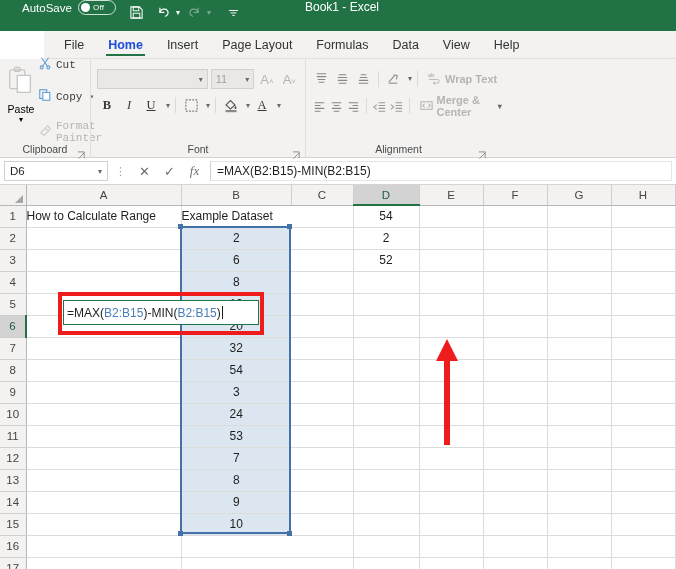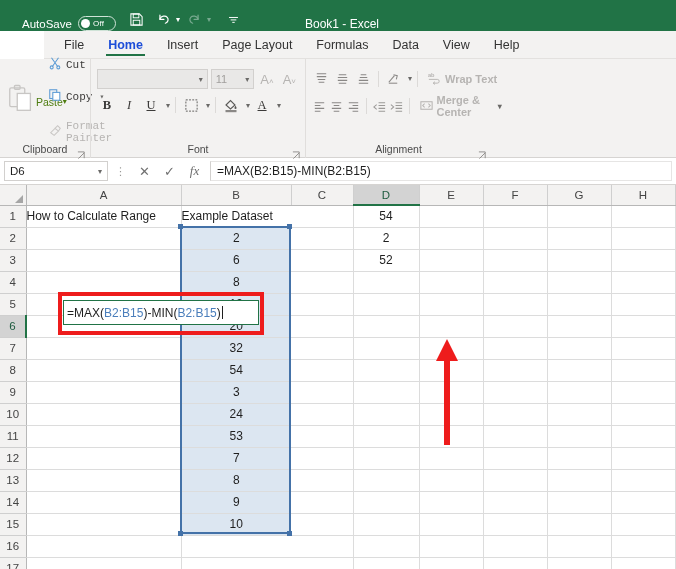--- a/index.html
+++ b/index.html
@@ -7,21 +7,21 @@
     width: 676px; height: 569px;
     font-family: "Liberation Sans", sans-serif;
     background: #ffffff;
     overflow: hidden;
   }
   #app { position: relative; width: 676px; height: 569px; }
 
   
   .titlebar {
     height: 31px; background: #217346; color: #ffffff;
-    display: flex; align-items: flex-end; position: relative;
+    display: flex; align-items: flex-start; position: relative;
   }
   .autosave-wrap { display: flex; align-items: center; gap: 6px; margin-left: 22px; }
   .autosave-label { font-size: 11.5px; color: #ffffff; }
   .toggle {
     width: 38px; height: 15px; border: 1px solid #cfe3d7; border-radius: 8px;
     display: flex; align-items: center; gap: 3px; padding: 0 2px;
   }
   .toggle .knob { width: 9px; height: 9px; border-radius: 50%; background: #ffffff; }
   .toggle .off-text { font-size: 8px; color: #ffffff; letter-spacing: .3px; }
   .qat { display: flex; align-items: center; gap: 3px; margin-left: 9px; }
@@ -65,22 +65,22 @@
   }
   .group-launcher {
     position: absolute; right: 4px; bottom: 3px; width: 9px; height: 9px;
     color: #8a8886;
   }
   .group-body { display: flex; height: 74px; }
 
   
   .g-clipboard { width: 90px; }
   .paste-col {
-    width: 40px; display: flex; flex-direction: row; align-items: center;
-    padding-top: 3px; color: #4d7c0f;
+    width: 40px; display: flex; flex-direction: column; align-items: center;
+    padding-top: 3px; color: #000000;
   }
   .paste-label { font-size: 10.5px; margin-top: 1px; }
   .paste-caret { font-size: 8px; line-height: 8px; margin-top: 1px; }
   .clip-items { display: flex; flex-direction: column; justify-content: center; gap: 15px; padding-left: 2px; font-family: Liberation Mono, monospace; }
   .clip-row { display: flex; align-items: center; gap: 4px; font-size: 11px; color: #3b3a39; }
   .clip-row.disabled { color: #b6b4b2; }
   .mini-caret { font-size: 8px; color: #6b6a68; margin-left: 3px; }
 
   
   .g-font { width: 215px; }

